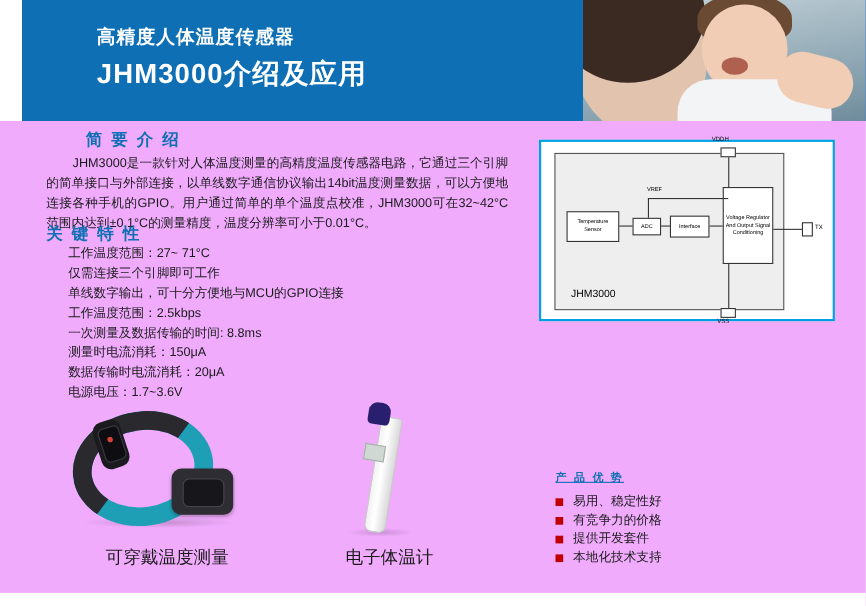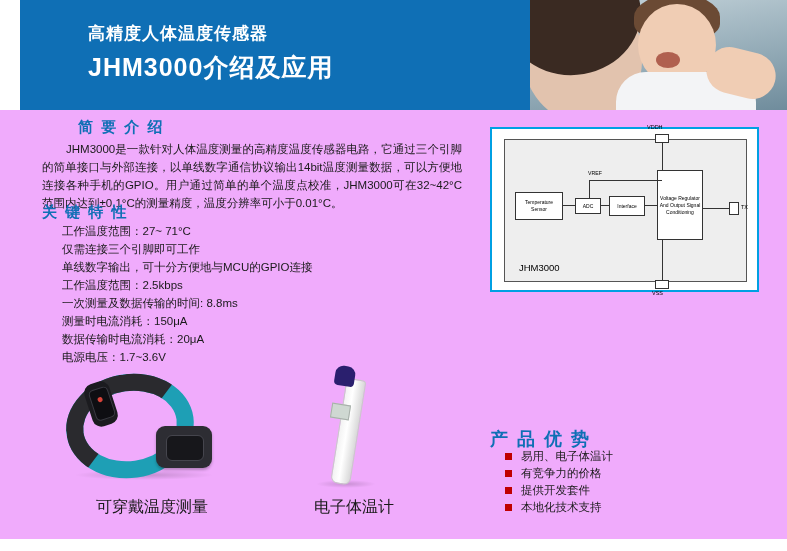--- a/index.html
+++ b/index.html
@@ -139,21 +139,21 @@
   
   .sec-title {
     position: absolute;
     color: #0f6fb5;
     font-size: 15px;
     font-weight: bold;
     letter-spacing: 2px;
   }
   #sec-intro-title { left: 42px; top: 118px; margin-left: 36px; }
   #sec-features-title { left: 42px; top: 203px; }
-  #sec-adv-title { left: 490px; top: 427px; font-size: 18px; }
+  #sec-adv-title { left: 505px; top: 427px; font-size: 10px; text-decoration: underline; }
 
   .body-text {
     position: absolute;
     left: 42px;
     top: 140px;
     width: 420px;
     font-size: 11.5px;
     line-height: 18px;
     color: #1a1a1a;
     text-align: justify;
@@ -183,21 +183,21 @@
     width: 269px;
     height: 165px;
     border: 2px solid #00a0e3;
     background: #ffffff;
     box-sizing: border-box;
   }
   .diagram-inner {
     position: absolute;
     left: 12px;
     top: 10px;
-    width: 243px;
+    width: 209px;
     height: 143px;
     border: 1px solid #555;
     background: #eeeeee;
     box-sizing: border-box;
   }
   .dg-label {
     position: absolute;
     font-size: 5.2px;
     color: #000;
     text-align: center;
@@ -517,20 +517,20 @@
     <div class="therm-body"></div>
     <div class="therm-cap"></div>
     <div class="therm-screen"></div>
   </div>
 
   <div class="caption" id="cap-wearable">可穿戴温度测量</div>
   <div class="caption" id="cap-therm">电子体温计</div>
 
   <div class="sec-title" id="sec-adv-title">产 品 优 势</div>
   <ul class="adv-list">
-    <li><span class="adv-bullet"></span><span>易用、电子体温计</span></li>
+    <li><span class="adv-bullet"></span><span>易用、稳定性好</span></li>
     <li><span class="adv-bullet"></span><span>有竞争力的价格</span></li>
     <li><span class="adv-bullet"></span><span>提供开发套件</span></li>
     <li><span class="adv-bullet"></span><span>本地化技术支持</span></li>
   </ul>
 
   <div class="footer-bar"></div>
 </div>
 
 </body></html>

